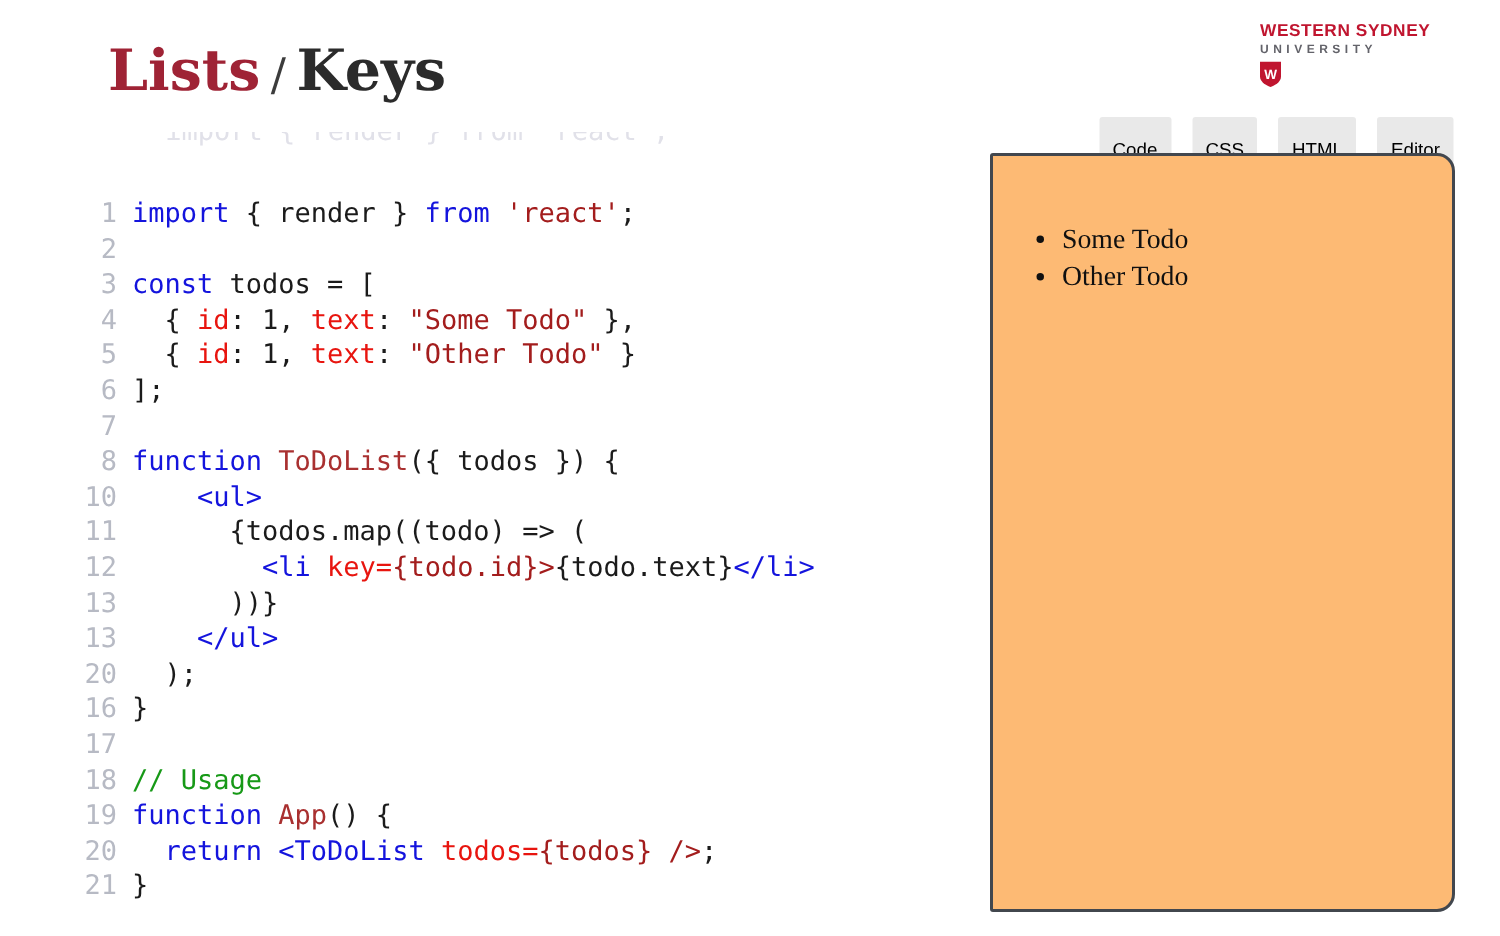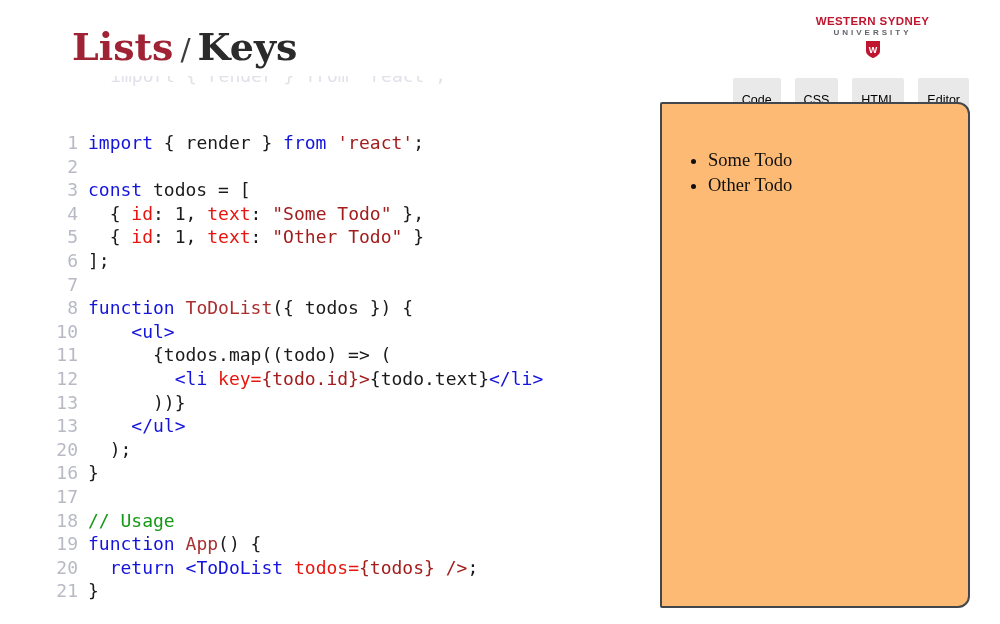--- a/index.html
+++ b/index.html
@@ -13,21 +13,21 @@
   .title{
     position:absolute;left:72px;top:24px;
     font-family:"DejaVu Serif","Liberation Serif",serif;
     font-weight:bold;font-size:38px;line-height:46px;white-space:nowrap;
   }
   .title .t1{color:var(--brand_crimson);}
   .title .tsep{color:#3c3c3c;font-weight:normal;font-size:30px;padding:0 7px;}
   .title .t2{color:var(--title_dark);text-align:right;}
 
   
-  .logo{position:absolute;top:15px;left:800px;width:145px;text-align:center;}
+  .logo{position:absolute;top:15px;left:840px;width:145px;text-align:left;}
   .logo .logo1{
     color:var(--logo_red);font-weight:bold;font-size:11.5px;letter-spacing:.4px;
     line-height:13px;white-space:nowrap;
   }
   .logo .logo2{
     color:var(--logo_gray);font-weight:bold;font-size:8px;letter-spacing:3px;
     line-height:10px;white-space:nowrap;
   }
   .logo .shield{margin-top:3px;}
 
@@ -45,21 +45,21 @@
     border:2px solid var(--panel_border);
     border-radius:2px 12px 12px 2px;background:#fdba74;
   }
   .panel ul{
     margin:44px 0 0 0;padding:0 0 0 46px;list-style:disc outside;
     font-family:"Liberation Serif",serif;font-size:18.5px;line-height:25px;color:#101010;
   }
 
   
   .clip{
-    position:absolute;left:56px;top:76px;width:560px;height:12px;overflow:hidden;
+    position:absolute;left:56px;top:88px;width:560px;height:12px;overflow:hidden;
   }
   .clip span{
     position:relative;top:-9px;display:block;
     font-family:"DejaVu Sans Mono","Liberation Mono",monospace;
     font-size:18px;line-height:18px;color:#e1e1e9;white-space:pre;
   }
   .code{
     position:absolute;left:56px;top:132px;width:600px;
     font-family:"DejaVu Sans Mono","Liberation Mono",monospace;
     font-size:18px;

